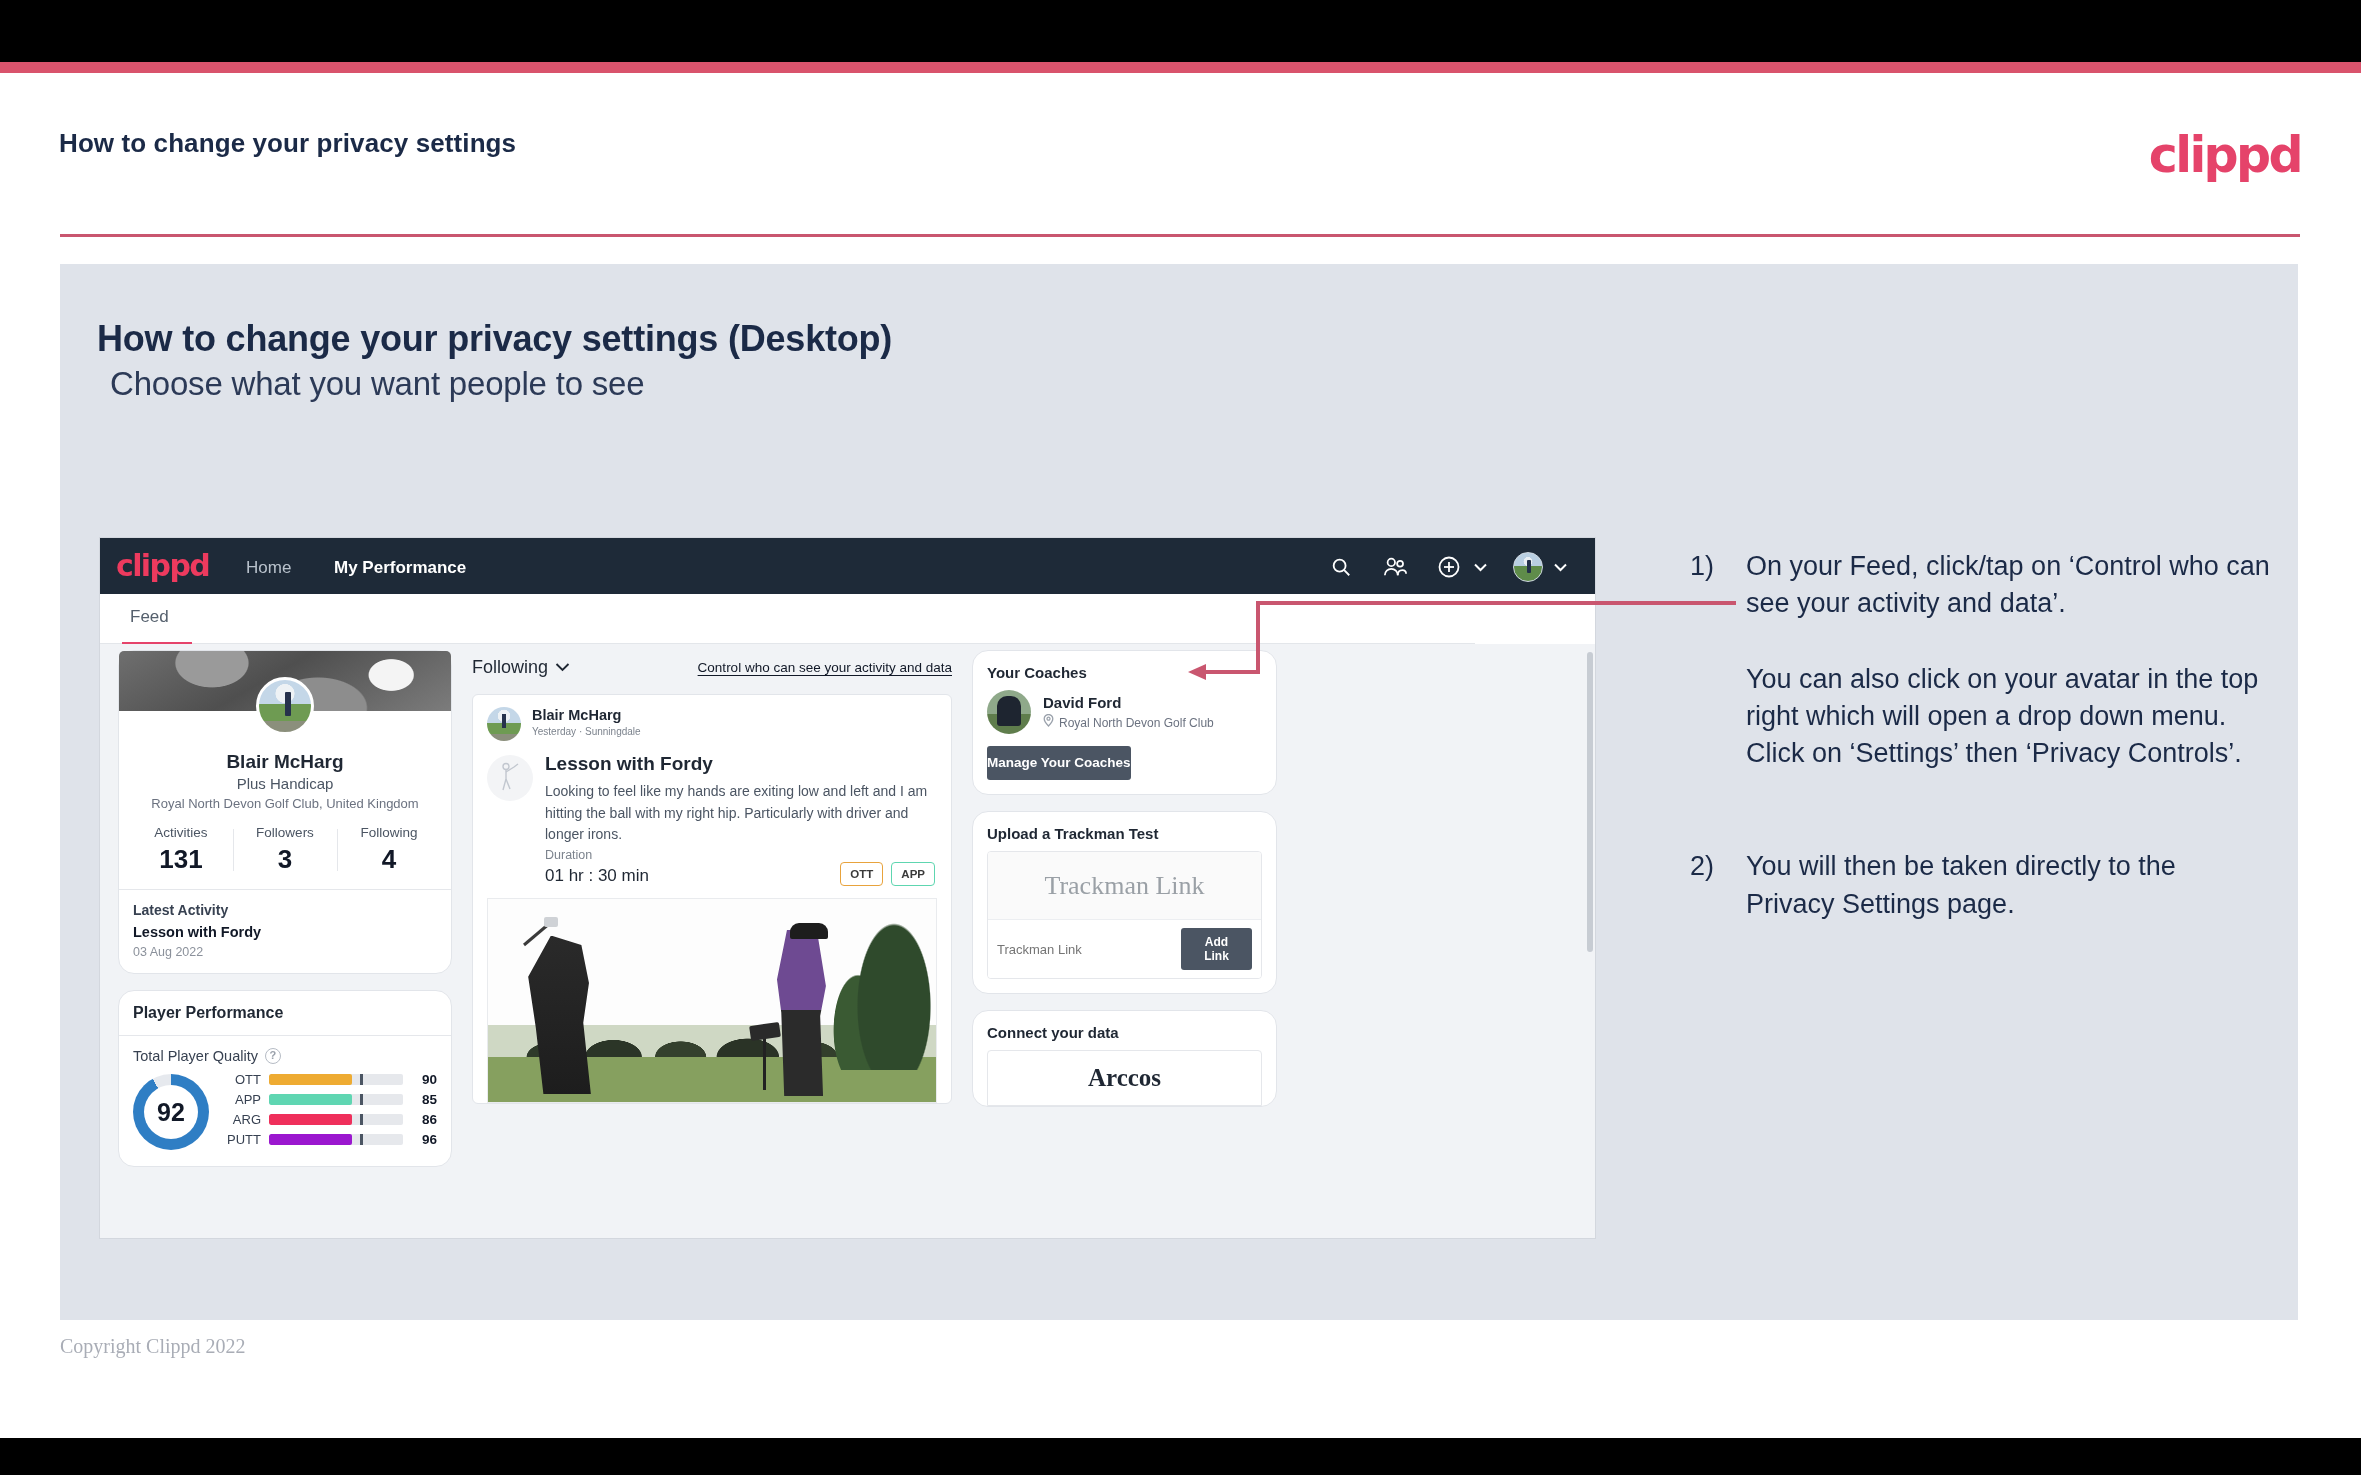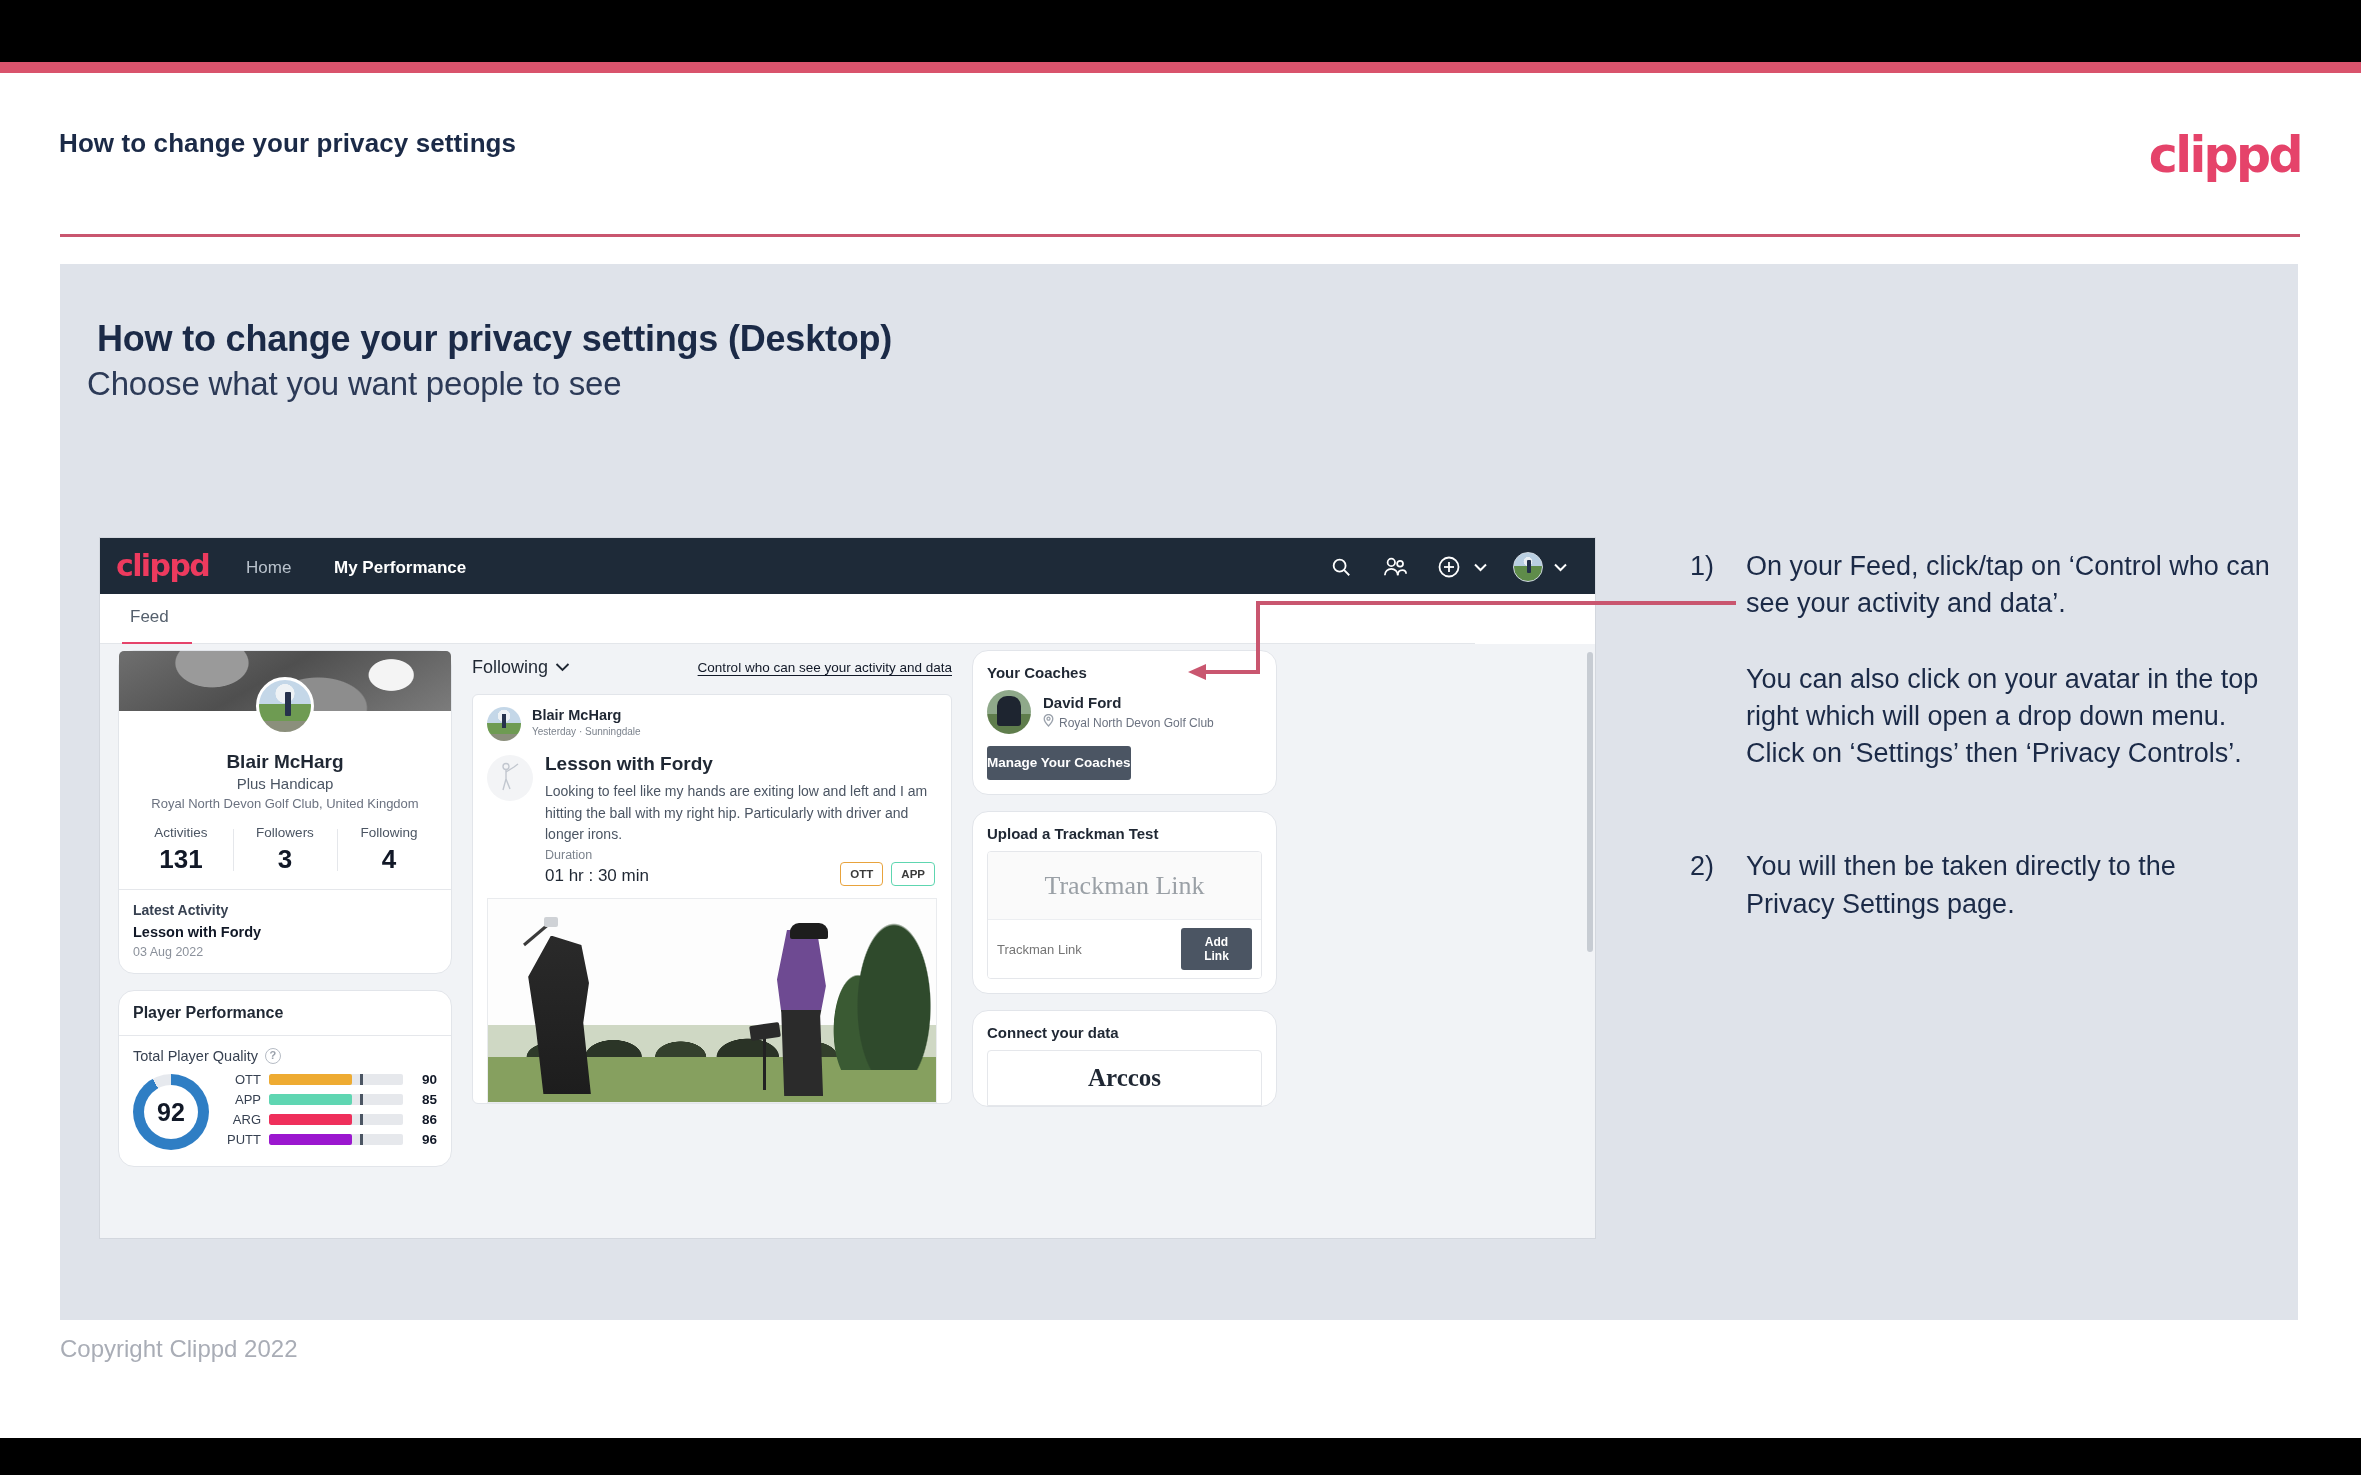--- a/index.html
+++ b/index.html
@@ -36,27 +36,27 @@
   .panel {
     position:absolute; left:60px; top:264px; width:2238px; height:1056px;
     background:#dfe3ea;
   }
 
   .panel-h1 {
     position:absolute; left:97px; top:318px;
     font-size:36px; font-weight:700; color:#1b2a47; letter-spacing:-.2px;
   }
   .panel-h2 {
-    position:absolute; left:87px; top:365px;
+    position:absolute; left:110px; top:365px;
     font-size:33px; font-weight:400; color:#2c3a57; letter-spacing:-.2px;
   }
 
   .footer-note {
     position:absolute; left:60px; top:1335px;
-    font-size:24px; color:#a9adb6; font-weight:400;
+    font-size:20px; color:#a9adb6; font-weight:400;font-family:Liberation Serif, serif;
   }
 
   
   .shot {
     position:absolute; left:100px; top:538px; width:1495px; height:700px;
     background:#fff; overflow:hidden;
     box-shadow:0 0 0 1px rgba(0,0,0,.05);
   }
   .shot-nav {
     position:absolute; left:0; top:0; width:1495px; height:56px;

